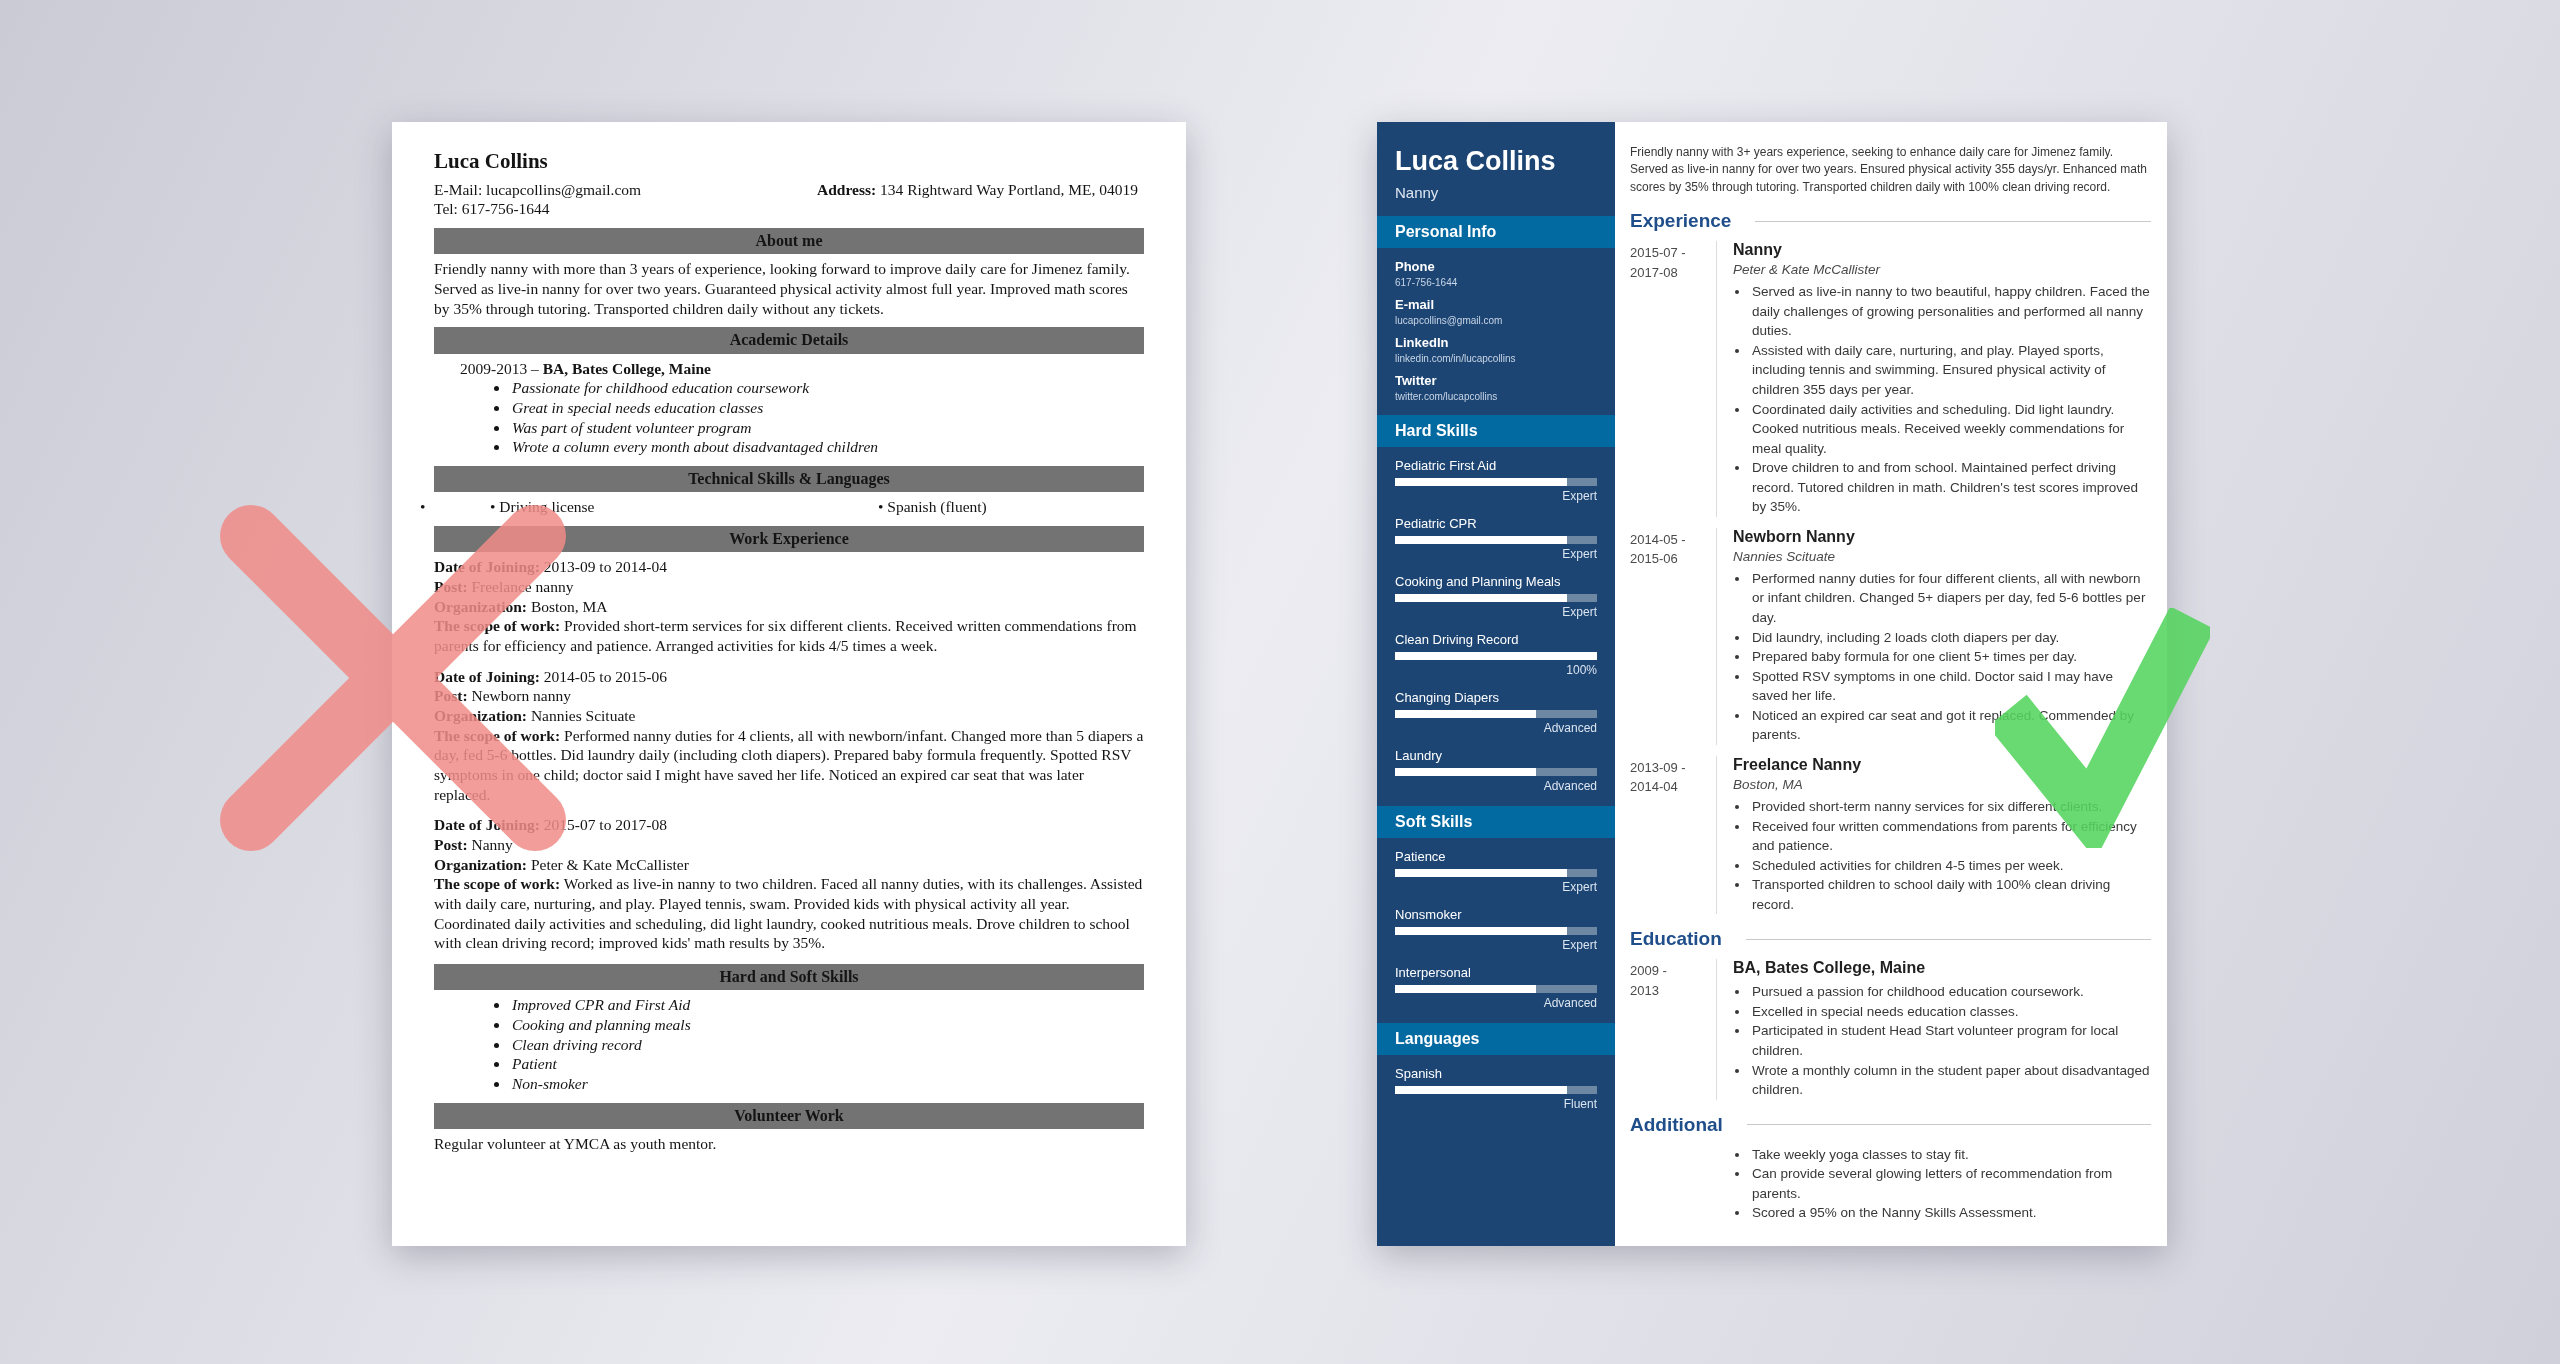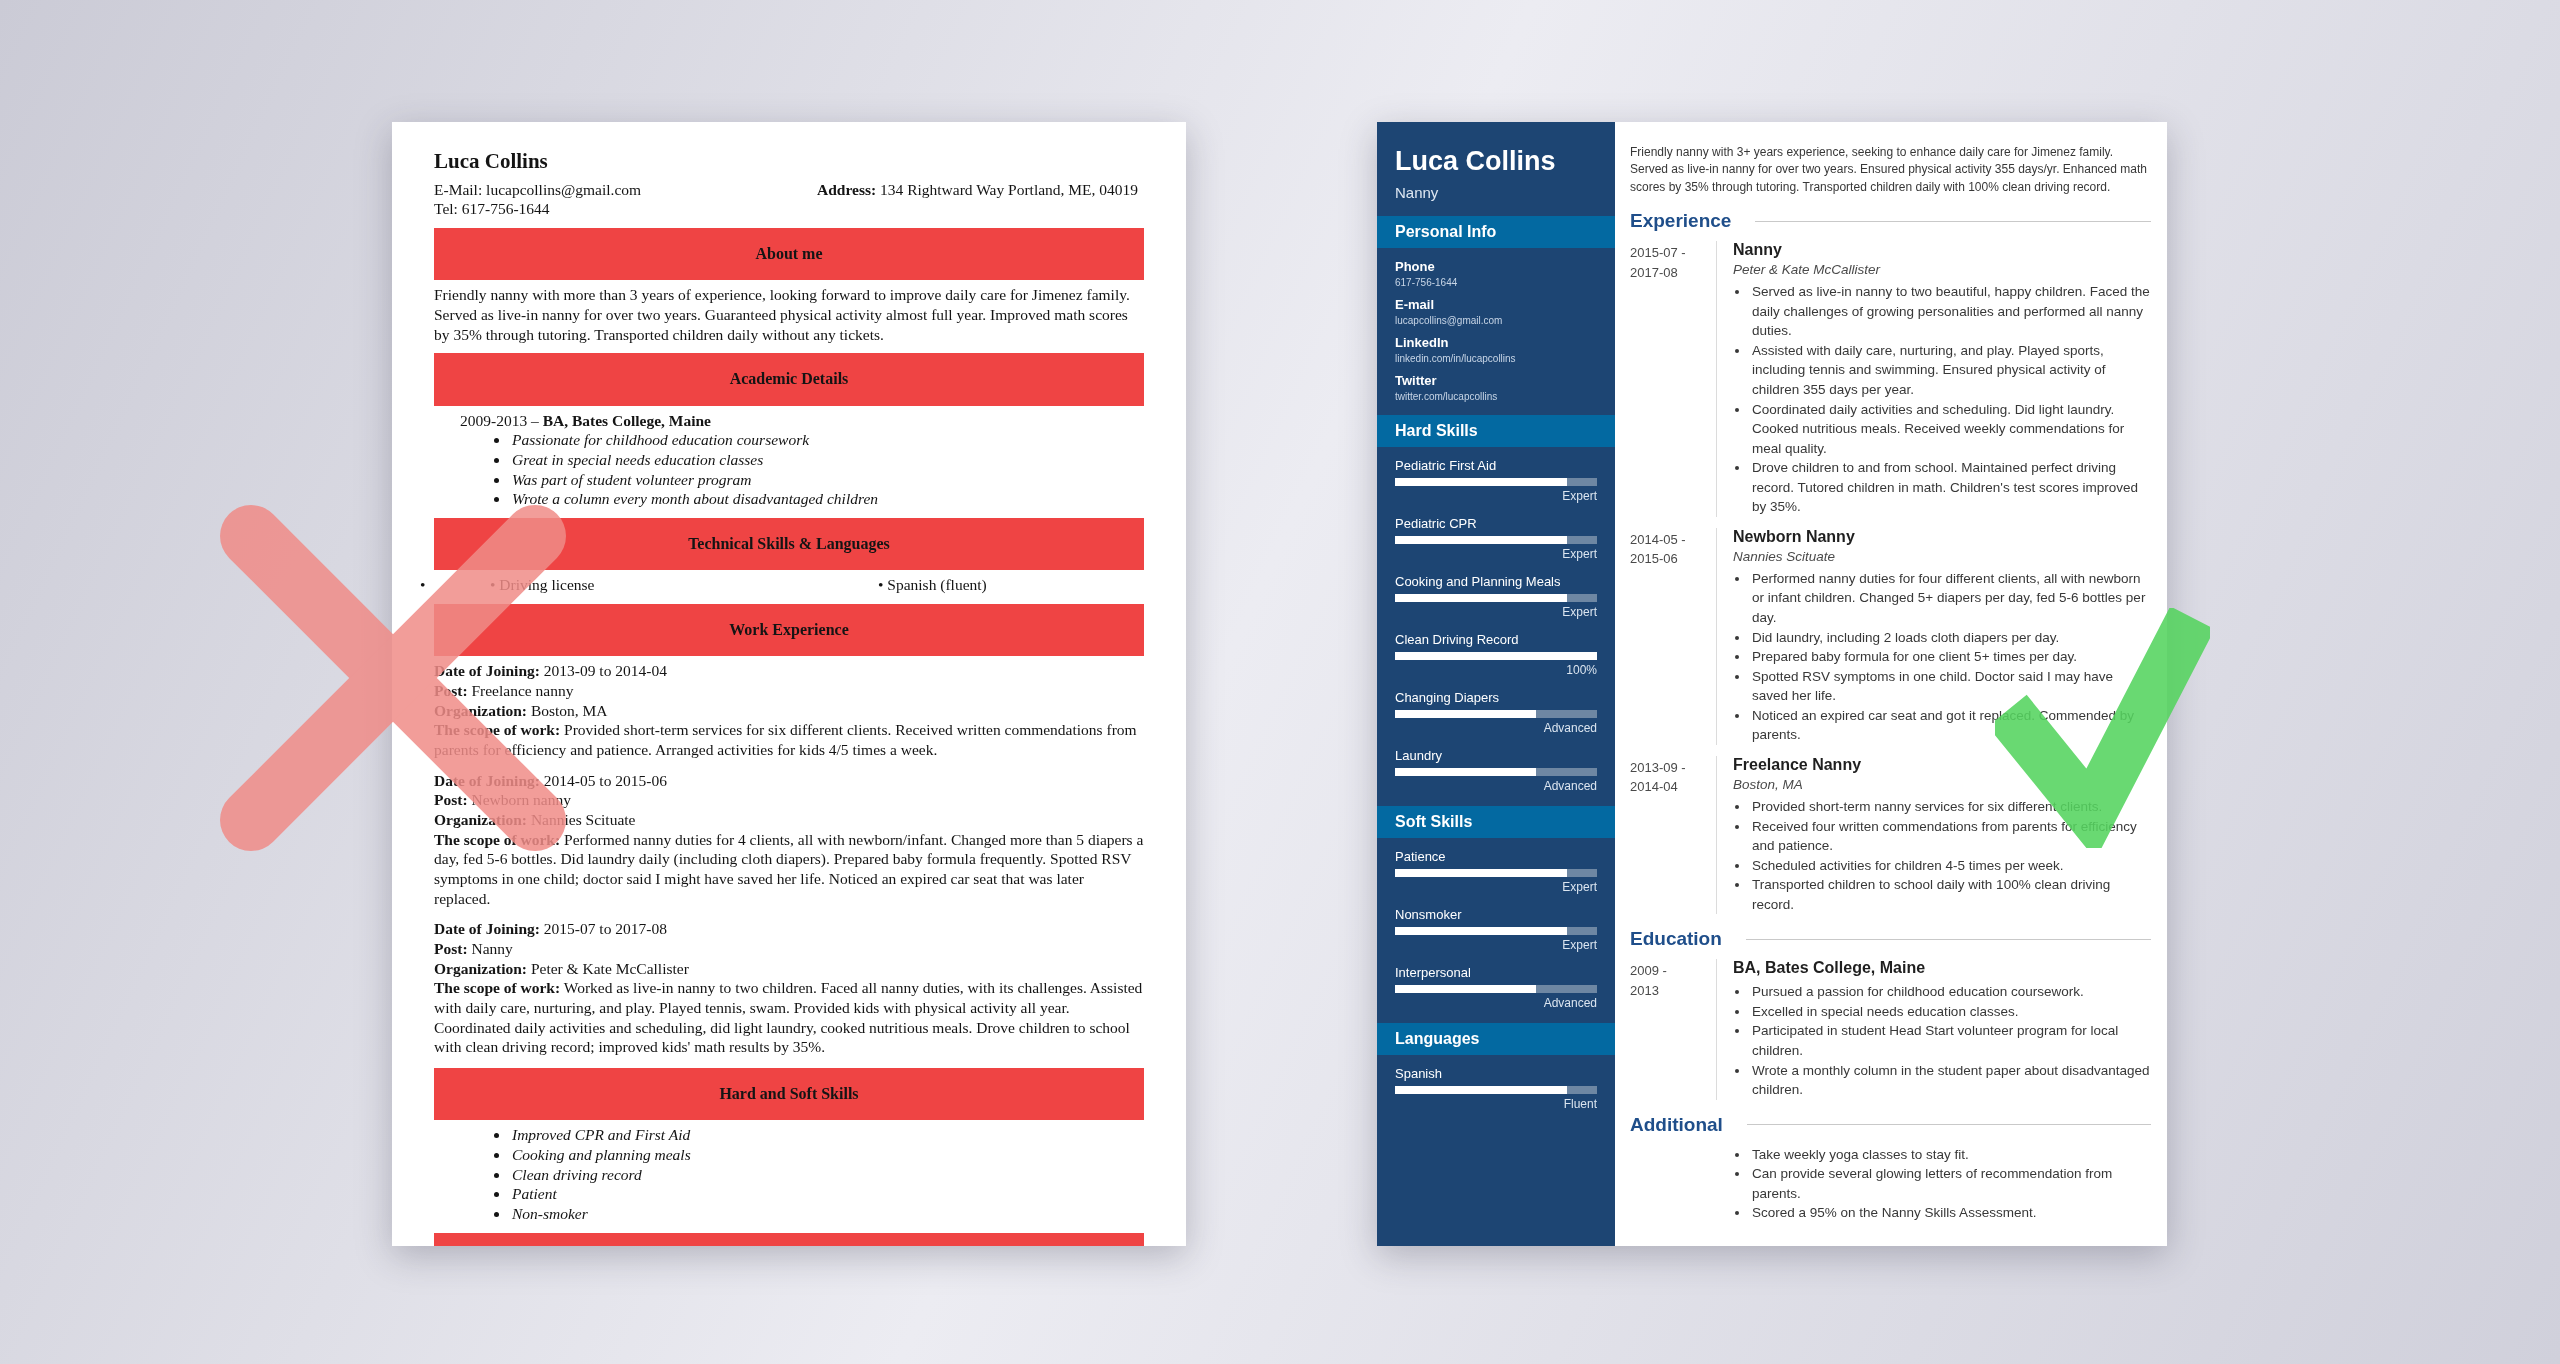--- a/index.html
+++ b/index.html
@@ -20,22 +20,22 @@
   
   .page-left {
     left: 392px; width: 794px; padding: 26px 42px; overflow: hidden;
     font-family: "Liberation Serif", serif; color: #141414;
     font-size: 15.5px; line-height: 1.27;
   }
   .lname { font-weight: bold; font-size: 21px; margin-bottom: 5px; }
   .lrow { display: flex; }
   .lrow .cell1 { width: 383px; }
   .lsec {
-    background: #ef4444; text-align: center; font-weight: bold;
-    font-size: 16px; padding: 16px 0; margin: 9px 0 5px 0;
+    background: #737373; text-align: center; font-weight: bold;
+    font-size: 16px; padding: 3px 0; margin: 9px 0 5px 0;
   }
   .lp { margin: 0; }
   .ldeg { margin-left: 26px; }
   ul.lul { margin: 0; padding-left: 76px; font-style: italic; }
   ul.lul li { padding-left: 2px; }
   .ltech { position: relative; display: flex; padding-left: 10px; }
   .stray { position: absolute; left: -14px; top: 0; }
   .ltitem::before { content: "•  "; }
   .lt1 { margin-left: 46px; width: 388px; }
   .ljob { margin-bottom: 11px; }

